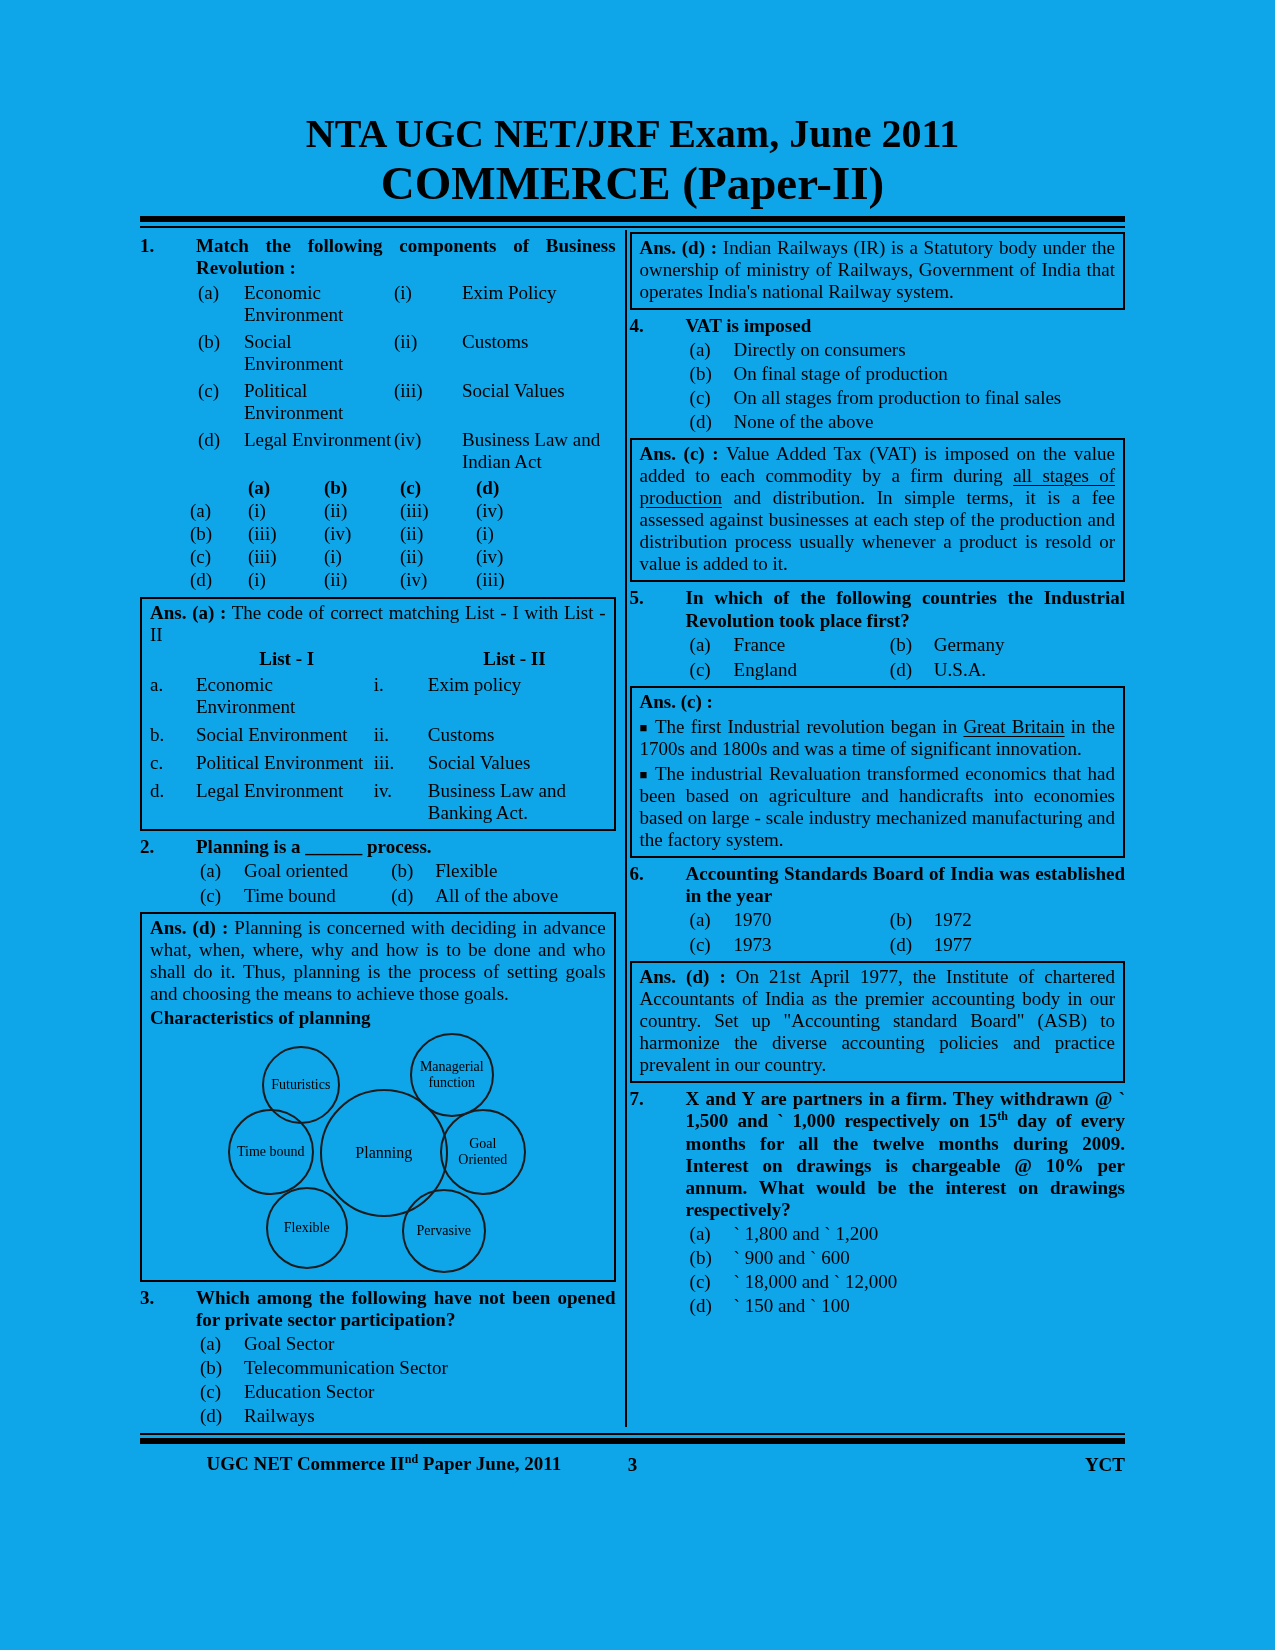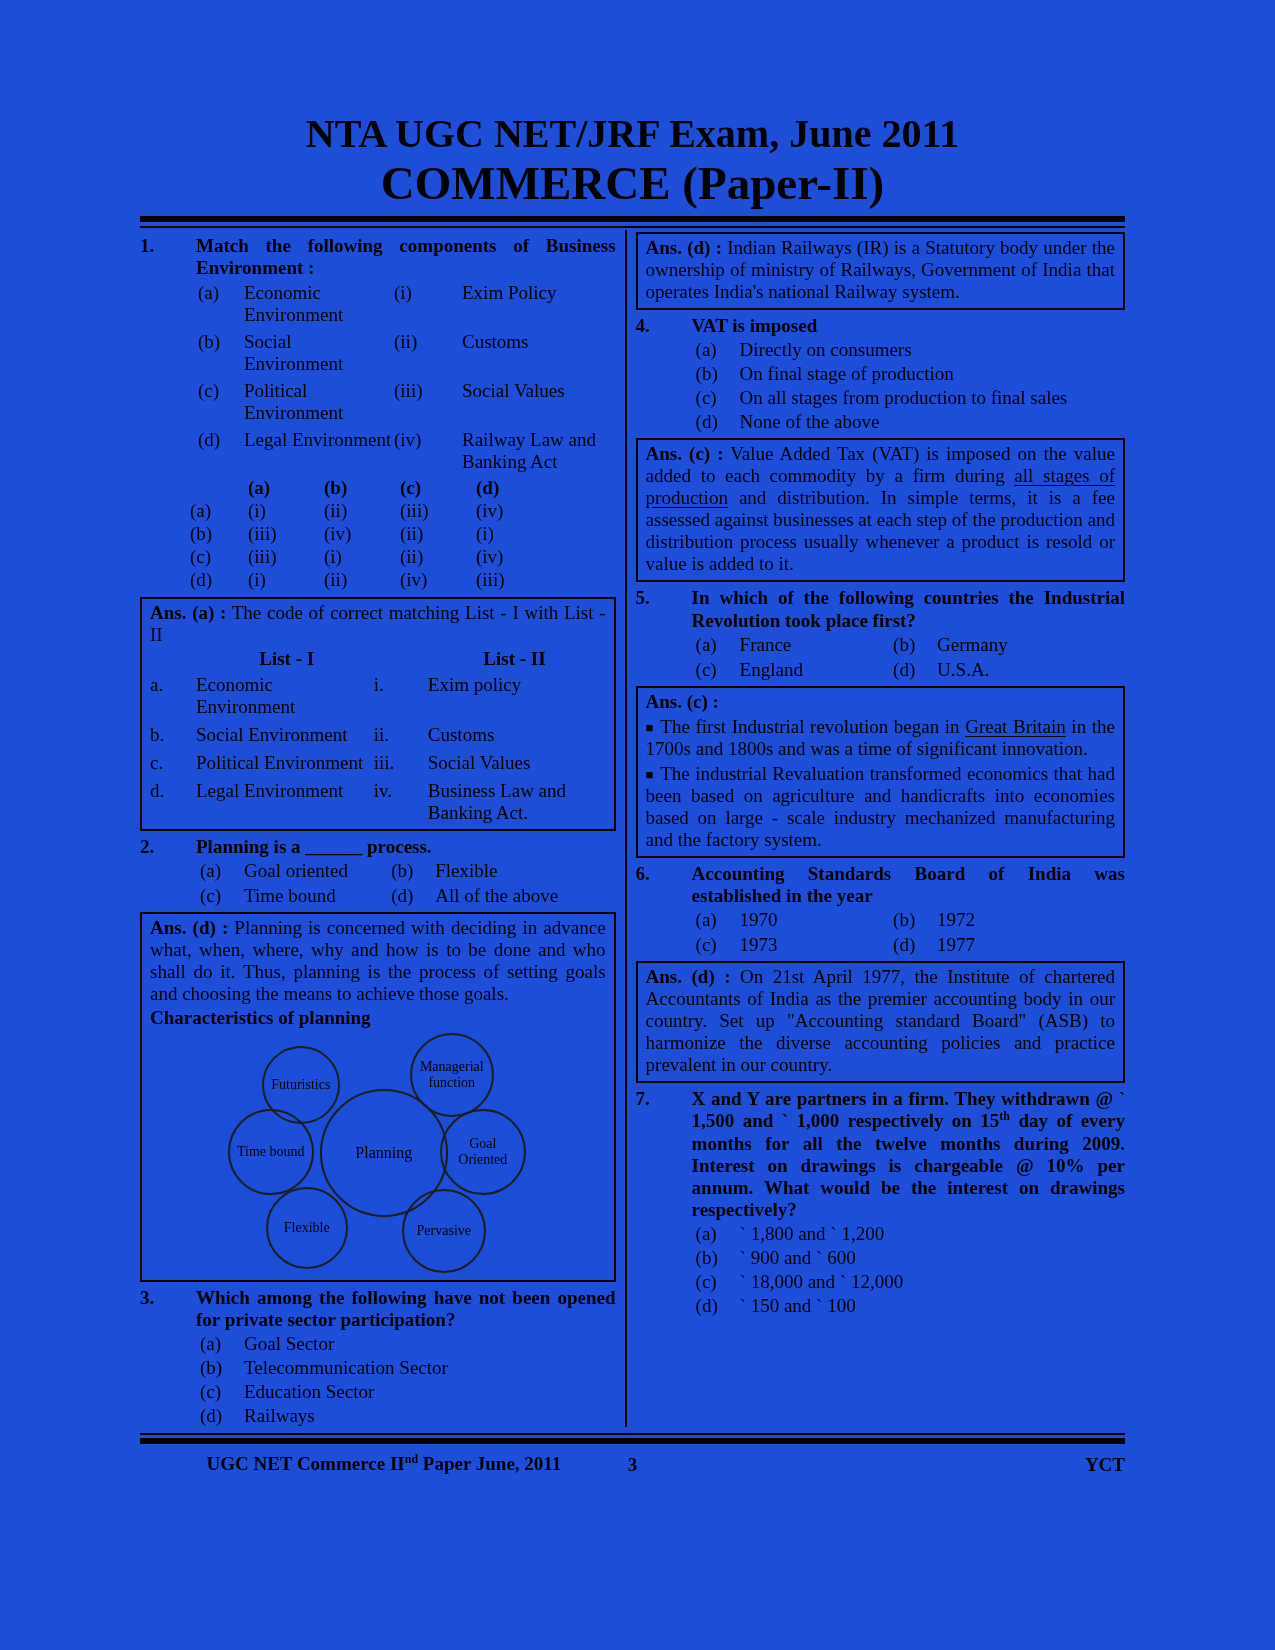--- a/index.html
+++ b/index.html
@@ -1,31 +1,31 @@
 <!DOCTYPE html>
 <html><head>
 <meta charset="utf-8">
 <style>
   html,body { margin:0; padding:0; background:#e8e8e8; }
   .page {
     position:relative; width:1275px; height:1650px; box-sizing:border-box;
-    margin:0 auto; background:#1d4ed8; color:#000;
+    margin:0 auto; background:#0ea5e9; color:#000;
     font-family:"Liberation Serif", serif; font-size:19px; line-height:1.16;
     padding:112px 150px 20px 140px; overflow:hidden;
   }
   
   .hdr { text-align:center; }
   .t1 { font-size:40px; font-weight:bold; line-height:1.1; }
   .t2 { font-size:47px; font-weight:bold; line-height:1.15; }
   .t3 { font-size:29px; font-weight:bold; line-height:1.2; }
   .top-rule { margin-top:6px; height:4px; border-top:6px solid #000; border-bottom:2px solid #000; }
   
   .columns { display:flex; align-items:stretch; min-height:1186px; margin-top:2px; }
   .col-left  { width:49.4%; box-sizing:border-box; padding-right:9px; border-right:2px solid #000; }
-  .col-right { width:50.6%; box-sizing:border-box; padding-left:9px; }
+  .col-right { width:50.6%; box-sizing:border-box; padding-left:3px; }
   
   .question { display:flex; margin-top:5px; }
   .qnum { flex:0 0 56px; font-weight:bold; }
   .qtext { flex:1; font-weight:bold; text-align:justify; }
   .opts-1col { margin-left:60px; margin-top:2px; }
   .opt { display:flex; margin-top:2px; }
   .opt-label { flex:0 0 44px; }
   .opt-text { flex:1; }
   .opts-2col { margin-left:60px; margin-top:2px; display:grid; grid-template-columns:46% 54%; row-gap:3px; }
   .opts-2col .opt { margin-top:0; }
@@ -77,21 +77,21 @@
     <div class="t2">COMMERCE (Paper-II)</div>
   </div>
   <div class="top-rule"></div>
 
   <div class="columns">
 
     <div class="col-left">
 
       <div class="question">
         <div class="qnum">1.</div>
-        <div class="qtext">Match the following components of Business Environment :</div>
+        <div class="qtext">Match the following components of Business Revolution :</div>
       </div>
 
       <div class="match-grid">
         <div>(a)</div>
         <div>Economic Environment</div>
         <div>(i)</div>
         <div>Exim Policy</div>
 
         <div>(b)</div>
         <div>Social Environment</div>
@@ -99,21 +99,21 @@
         <div>Customs</div>
 
         <div>(c)</div>
         <div>Political Environment</div>
         <div>(iii)</div>
         <div>Social Values</div>
 
         <div>(d)</div>
         <div>Legal Environment</div>
         <div>(iv)</div>
-        <div>Railway Law and Banking Act</div>
+        <div>Business Law and Indian Act</div>
       </div>
 
       <div class="code-grid">
         <div></div>
         <div class="hdr-cell">(a)</div>
         <div class="hdr-cell">(b)</div>
         <div class="hdr-cell">(c)</div>
         <div class="hdr-cell">(d)</div>
 
         <div>(a)</div>

